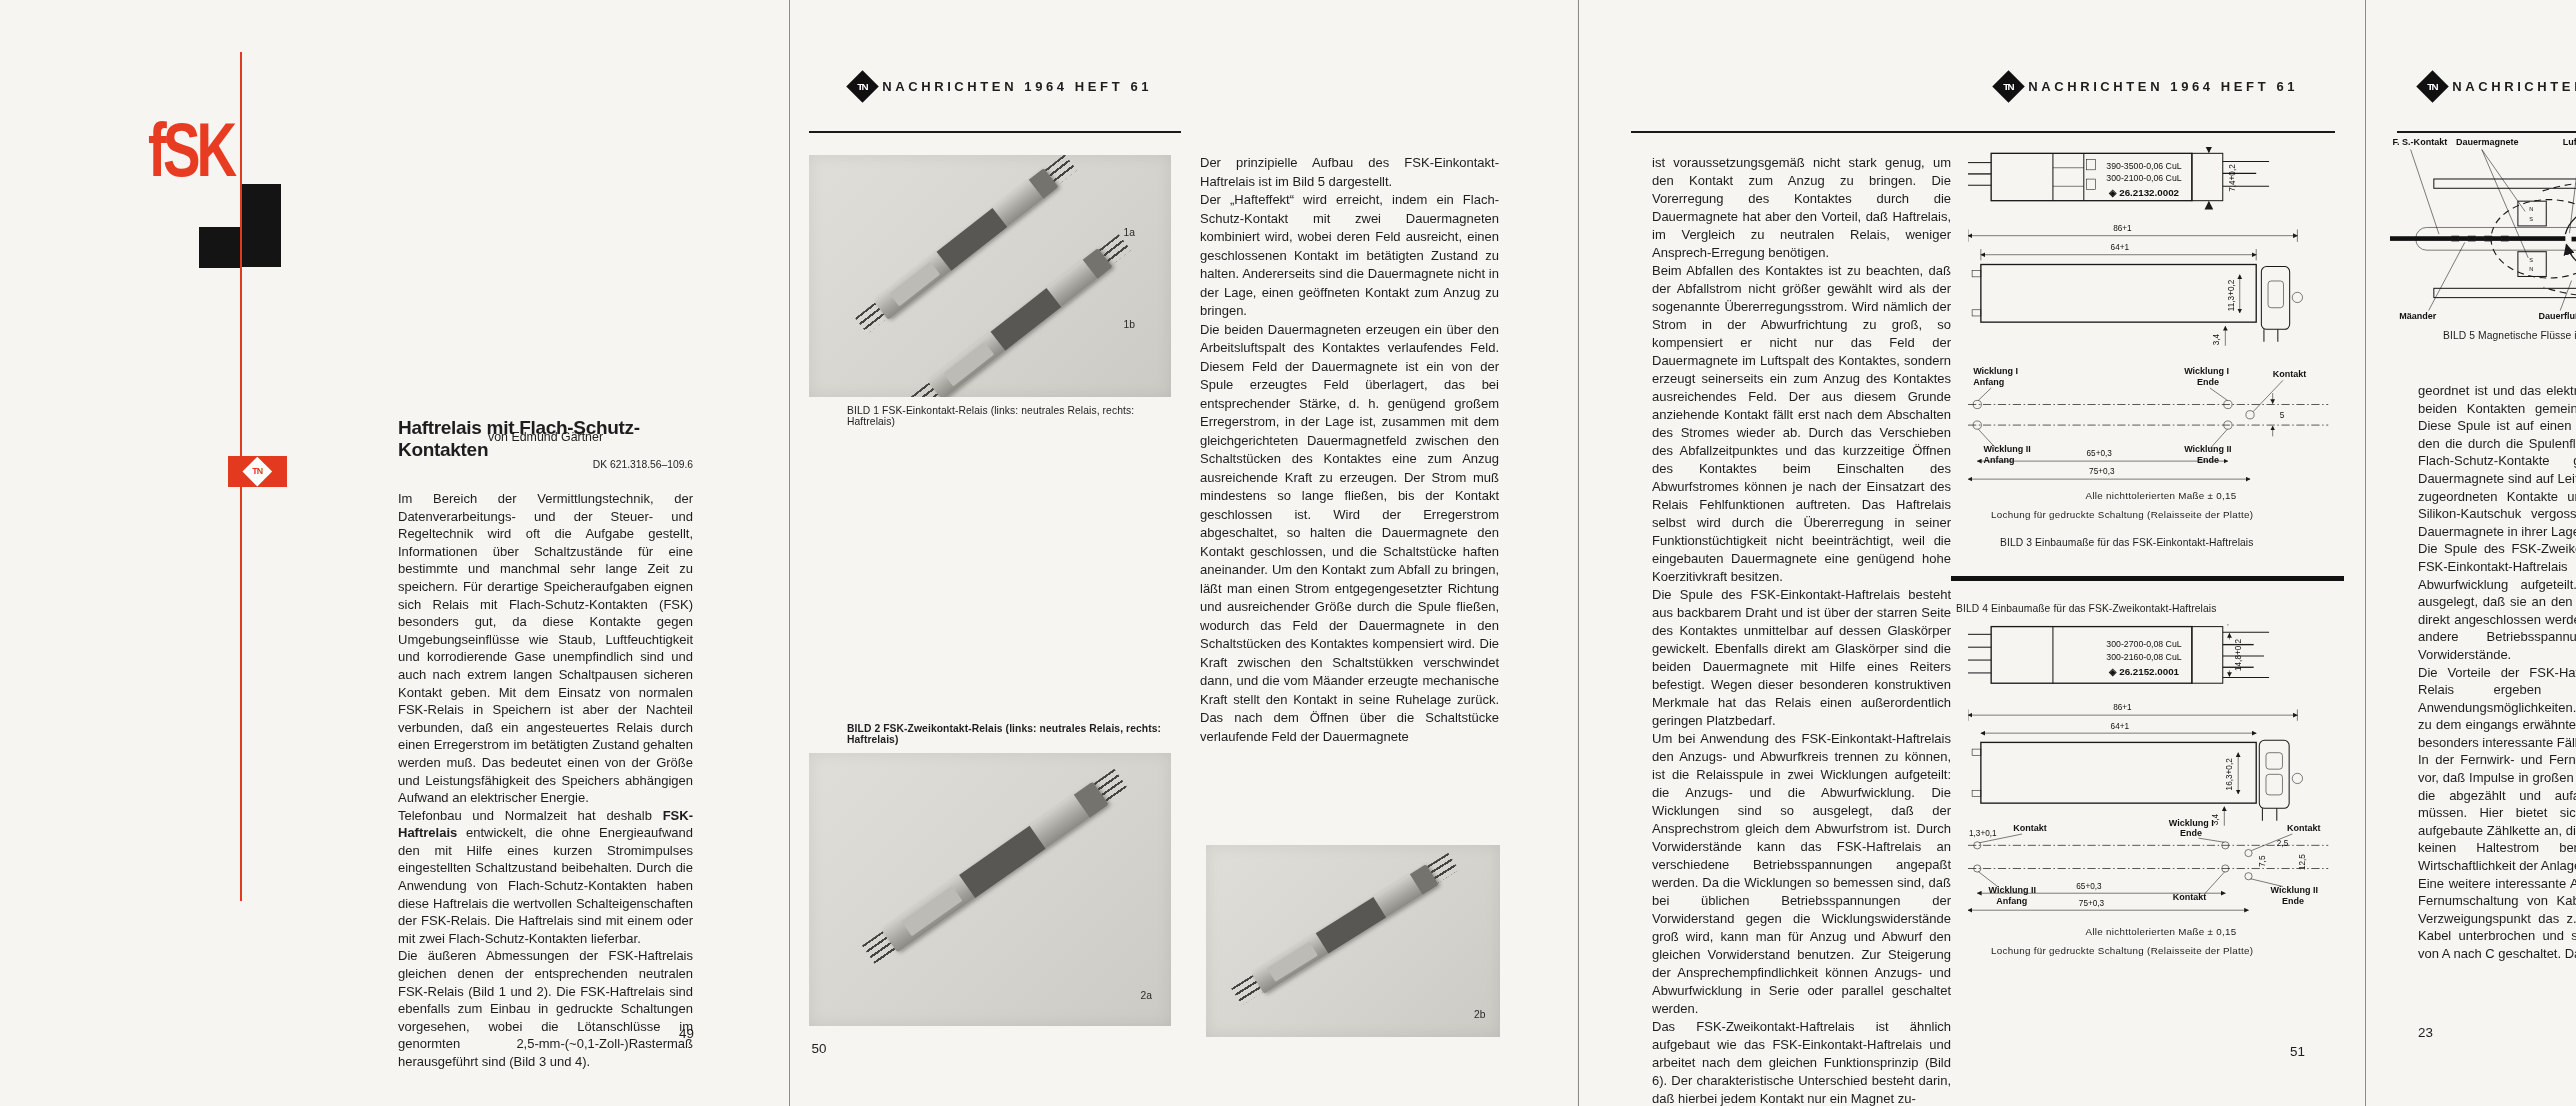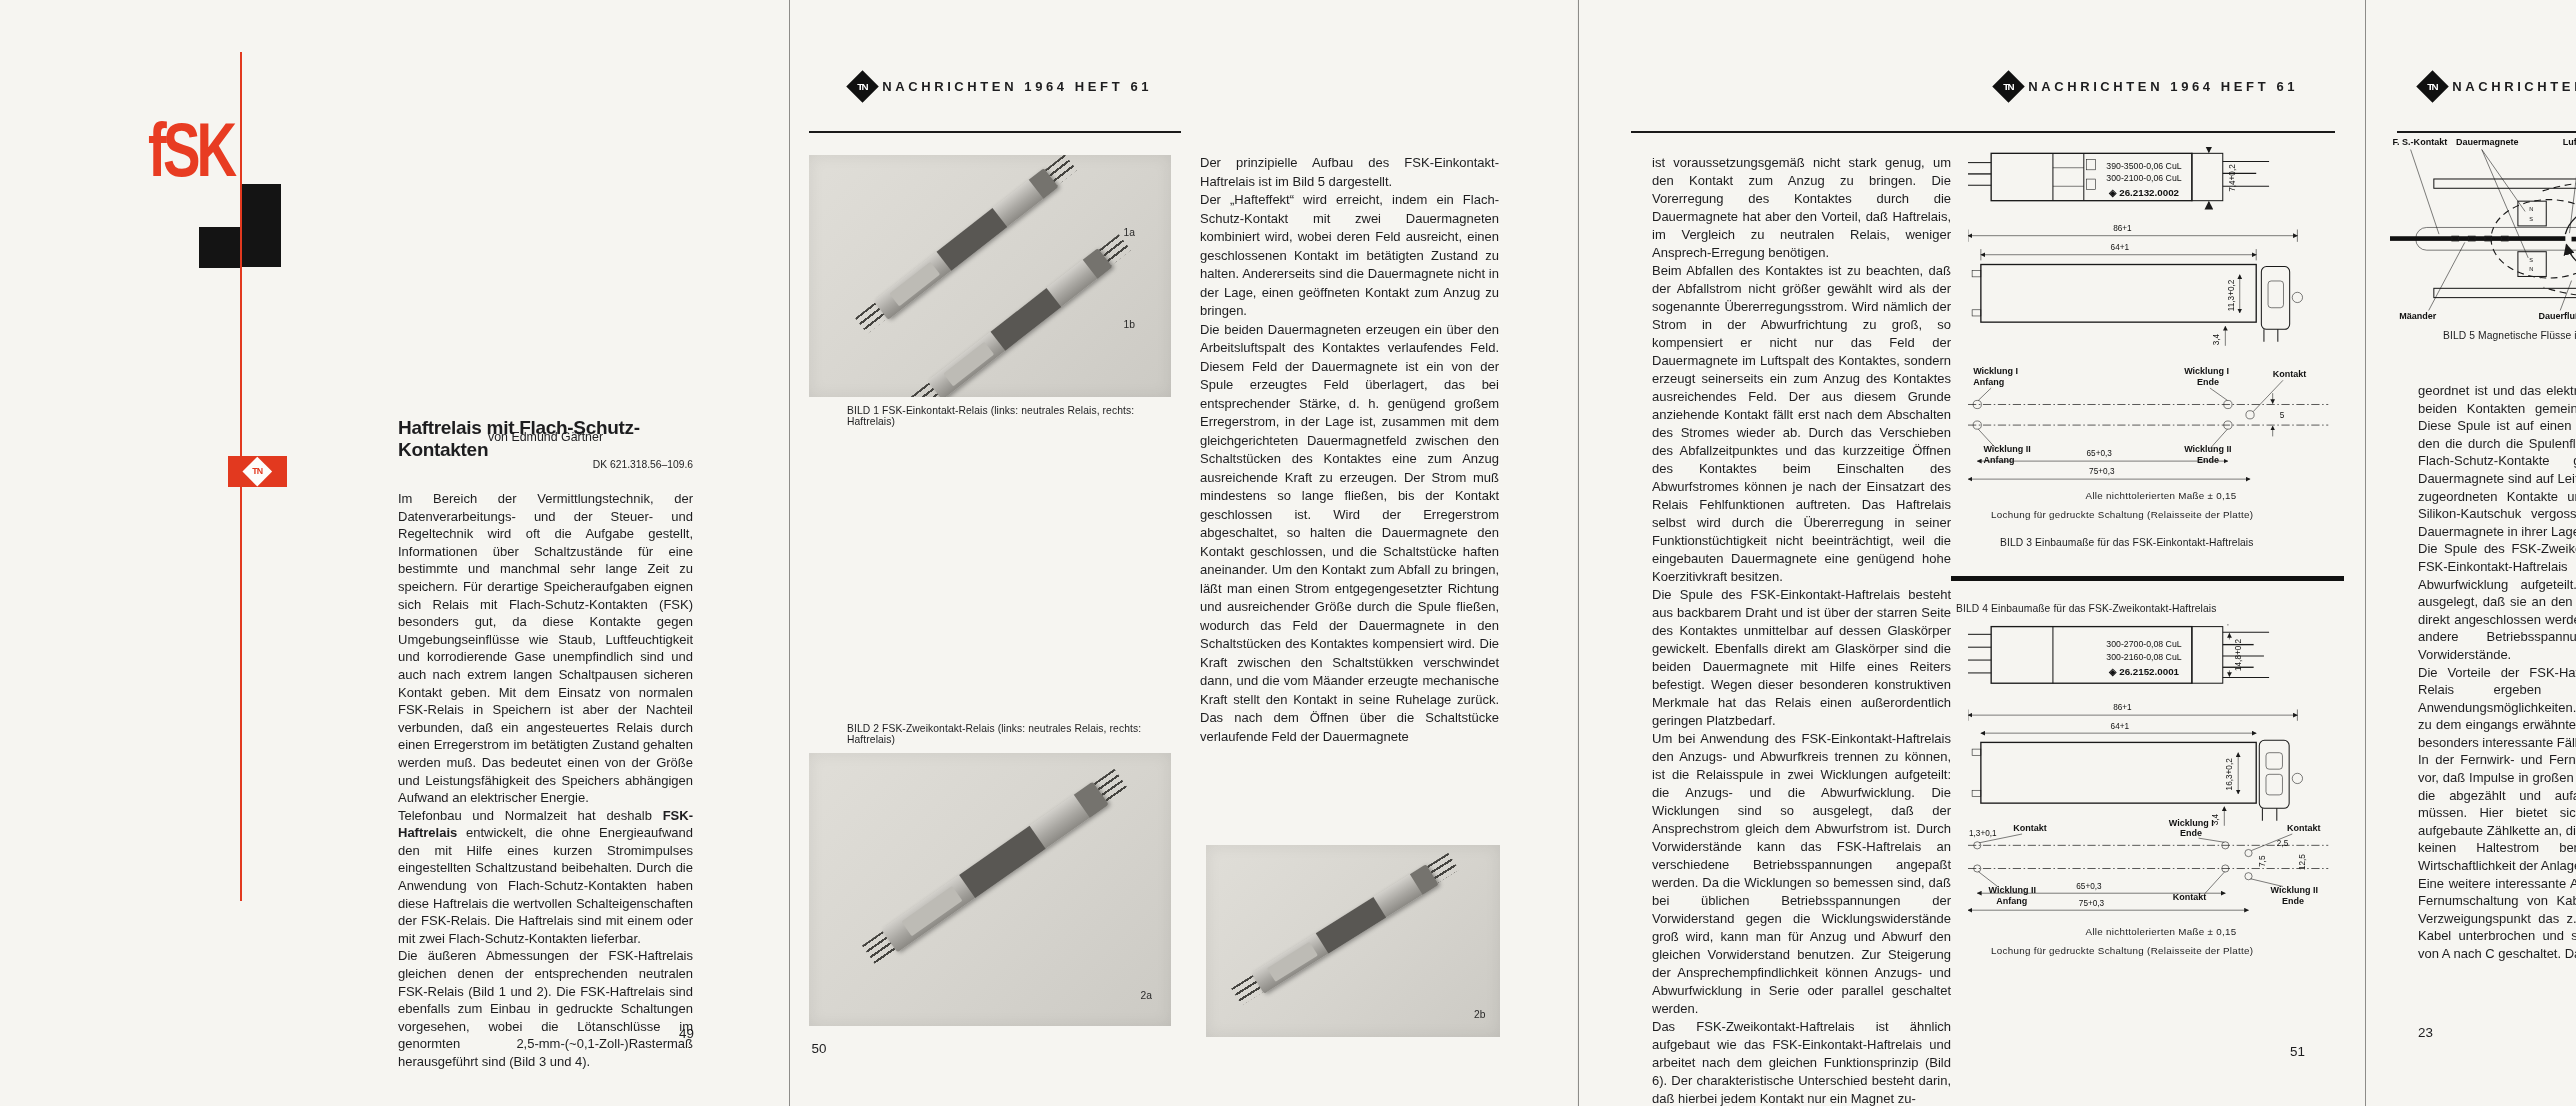--- a/index.html
+++ b/index.html
@@ -128,21 +128,21 @@
           <div class="dark"></div>
           <div class="cap"></div>
           <div class="pins l"></div>
           <div class="pins r"></div>
       </div>
       <span class="abs photolabel" style="left:315px;top:72px;">1a</span>
       <span class="abs photolabel" style="left:315px;top:164px;">1b</span>
     </div>
     <div class="abs caption" style="left:57px;top:405px;width:330px;">BILD 1   FSK-Einkontakt-Relais (links: neutrales Relais, rechts: Haftrelais)</div>
 
-    <div class="abs caption" style="left:57px;top:723px;width:340px;">BILD 2   FSK-Zweikontakt-Relais (links: neutrales Relais, rechts: Haftrelais)</div>
+    <div class="abs caption" style="left:57px;top:723px;width:340px;font-weight:bold;">BILD 2   FSK-Zweikontakt-Relais (links: neutrales Relais, rechts: Haftrelais)</div>
     <div class="photo" style="left:18.5px;top:753px;width:362px;height:273px;">
       <div class="relay" style="left:57px;top:100px;width:258px;height:28px;transform:rotate(-35deg);">
         <div class="win"></div>
           <div class="dark"></div>
           <div class="cap"></div>
           <div class="pins l"></div>
           <div class="pins r"></div>
       </div>
       <span class="abs photolabel" style="left:332px;top:237px;">2a</span>
     </div>

